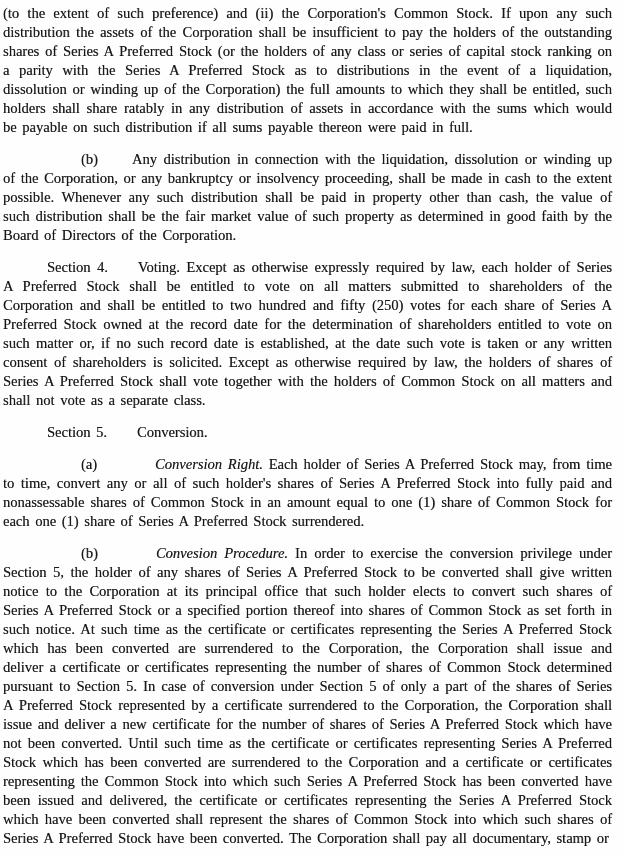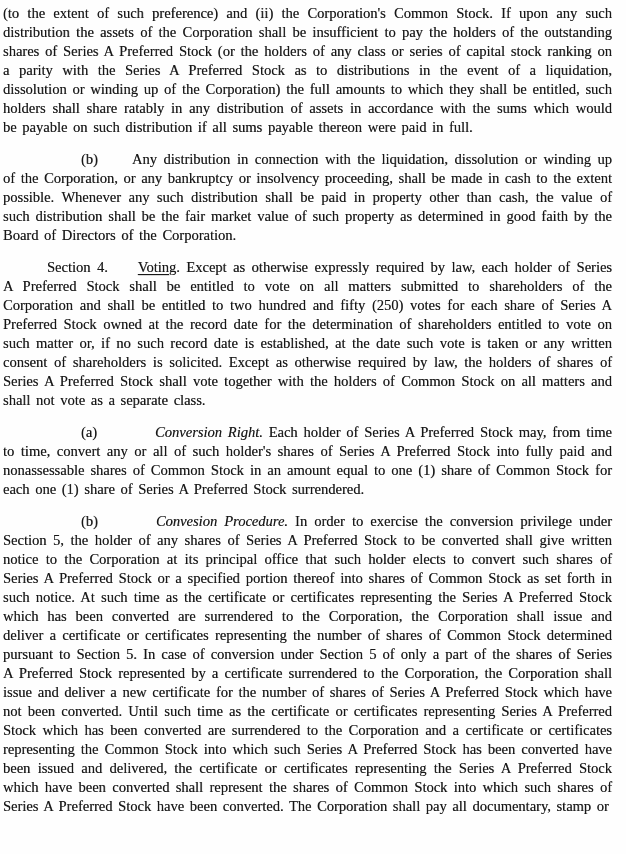--- a/index.html
+++ b/index.html
@@ -29,21 +29,20 @@
   }
   .para:last-child {
     margin-bottom: 0;
   }
   
   .sp-sec  { display: inline-block; width: 44px; }  
   .sp-item { display: inline-block; width: 78px; }  
   .sp-tab  { display: inline-block; width: 30px; }  
   .sp-tab2 { display: inline-block; width: 34px; }  
   .u {
-    text-decoration: underline;
     text-underline-offset: 2px;
   }
   .i {
     font-style: italic;
     margin-left: 24px;
   }
 </style>
 </head>
 <body>
 
@@ -54,20 +53,23 @@
   </p>
 
   <p class="para">
     <span class="sp-item"></span><span>(b)</span><span class="sp-tab2"></span><span>Any distribution in connection with the liquidation, dissolution or winding up of the Corporation, or any bankruptcy or insolvency proceeding, shall be made in cash to the extent possible. Whenever any such distribution shall be paid in property other than cash, the value of such distribution shall be the fair market value of such property as determined in good faith by the Board of Directors of the Corporation.</span>
   </p>
 
   <p class="para">
     <span class="sp-sec"></span><span>Section 4.</span><span class="sp-tab"></span><span class="u">Voting</span><span>. Except as otherwise expressly required by law, each holder of Series A Preferred Stock shall be entitled to vote on all matters submitted to shareholders of the Corporation and shall be entitled to two hundred and fifty (250) votes for each share of Series A Preferred Stock owned at the record date for the determination of shareholders entitled to vote on such matter or, if no such record date is established, at the date such vote is taken or any written consent of shareholders is solicited. Except as otherwise required by law, the holders of shares of Series A Preferred Stock shall vote together with the holders of Common Stock on all matters and shall not vote as a separate class.</span>
   </p>
 
+  <p class="para">
+    <span class="sp-sec"></span><span>Section 5.</span><span class="sp-tab"></span><span class="u">Conversion</span><span>.</span>
+  </p>
 
   <p class="para">
     <span class="sp-item"></span><span>(a)</span><span class="sp-tab2"></span><span class="i">Conversion Right.</span><span> Each holder of Series A Preferred Stock may, from time to time, convert any or all of such holder's shares of Series A Preferred Stock into fully paid and nonassessable shares of Common Stock in an amount equal to one (1) share of Common Stock for each one (1) share of Series A Preferred Stock surrendered.</span>
   </p>
 
   <p class="para">
     <span class="sp-item"></span><span>(b)</span><span class="sp-tab2"></span><span class="i">Convesion Procedure.</span><span> In order to exercise the conversion privilege under Section 5, the holder of any shares of Series A Preferred Stock to be converted shall give written notice to the Corporation at its principal office that such holder elects to convert such shares of Series A Preferred Stock or a specified portion thereof into shares of Common Stock as set forth in such notice. At such time as the certificate or certificates representing the Series A Preferred Stock which has been converted are surrendered to the Corporation, the Corporation shall issue and deliver a certificate or certificates representing the number of shares of Common Stock determined pursuant to Section 5. In case of conversion under Section 5 of only a part of the shares of Series A Preferred Stock represented by a certificate surrendered to the Corporation, the Corporation shall issue and deliver a new certificate for the number of shares of Series A Preferred Stock which have not been converted. Until such time as the certificate or certificates representing Series A Preferred Stock which has been converted are surrendered to the Corporation and a certificate or certificates representing the Common Stock into which such Series A Preferred Stock has been converted have been issued and delivered, the certificate or certificates representing the Series A Preferred Stock which have been converted shall represent the shares of Common Stock into which such shares of Series A Preferred Stock have been converted. The Corporation shall pay all documentary, stamp or</span>
   </p>
 
 </div>

